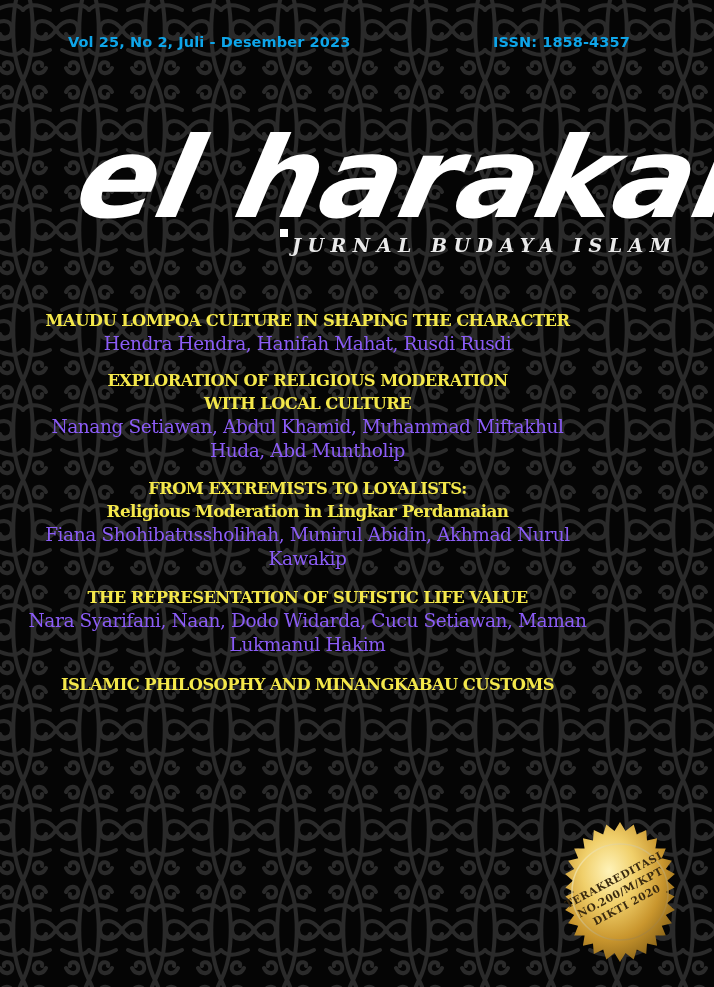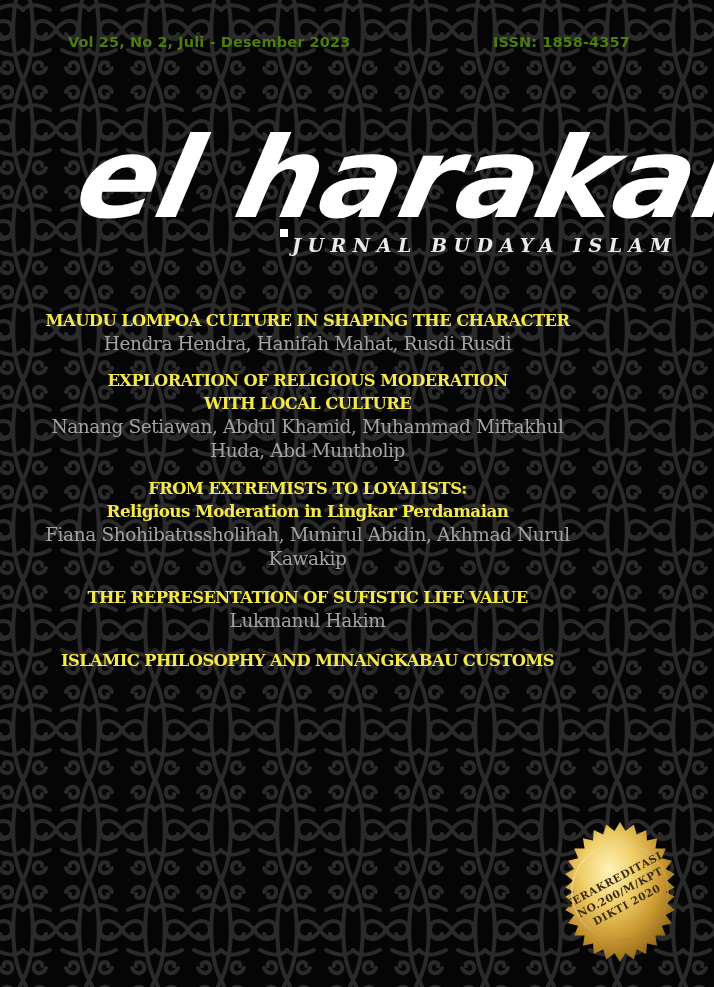--- a/index.html
+++ b/index.html
@@ -3,21 +3,21 @@
 <meta charset="utf-8">
 <style>
   html, body { margin:0; padding:0; }
   body { width:714px; height:987px; overflow:hidden; background:#000; }
   .cover {
     position:relative; width:714px; height:987px; overflow:hidden;
     background-color:#050505;
   }
   .pattern { position:absolute; inset:0; z-index:0; }
   .header-left, .header-right {
-    position:absolute; top:34px; color:#4d7c0f;
+    position:absolute; top:34px; color:#0ea5e9;
     font-family:"DejaVu Sans", sans-serif; font-weight:bold; font-size:14.5px;
     letter-spacing:0.1px; z-index:2;
   }
   .header-left { left:68px; }
   .header-right { left:493px; }
 
   .logo { position:absolute; left:92px; top:128px; width:530px; height:130px; z-index:2; }
   .logo-word {
     position:absolute; left:0; top:-6px;
     font-family:"DejaVu Sans", sans-serif; font-weight:bold; font-style:italic;
@@ -35,21 +35,21 @@
   }
 
   .articles { position:absolute; left:0; top:309px; width:615px; z-index:2; text-align:center; }
   .article { margin:0 0 15px 0; }
   .article-title {
     color:#f4e84b; font-family:"DejaVu Serif", serif; font-weight:bold;
     font-size:17px; line-height:23px; letter-spacing:-0.6px;
     transform:scaleX(0.96); display:block;
   }
   .article-authors {
-    color:#a3a3a3; font-family:"DejaVu Serif", serif; font-size:18.5px;
+    color:#8b5cf6; font-family:"DejaVu Serif", serif; font-size:18.5px;
     line-height:24px; letter-spacing:-0.4px; display:block;
   }
   .title-mixed { font-size:17.5px; }
 
   .badge { position:absolute; left:548px; top:820px; width:144px; height:144px; z-index:3; }
   .badge-text {
     position:absolute; left:0; top:0; width:144px; height:144px;
     display:flex; flex-direction:column; align-items:center; justify-content:center;
     transform:rotate(-28deg);
     font-family:"DejaVu Serif", serif; font-weight:bold; color:#3a2a10;
@@ -110,20 +110,21 @@
       <span class="article-authors">Huda, Abd Muntholip</span>
     </div>
     <div class="article" style="margin-top:-1px">
       <span class="article-title">FROM EXTREMISTS TO LOYALISTS:</span>
       <span class="article-title title-mixed">Religious Moderation in Lingkar Perdamaian</span>
       <span class="article-authors">Fiana Shohibatussholihah, Munirul Abidin, Akhmad Nurul</span>
       <span class="article-authors">Kawakip</span>
     </div>
     <div class="article" style="margin-top:8px">
       <span class="article-title">THE REPRESENTATION OF SUFISTIC LIFE VALUE</span>
+      <span class="article-authors">Nara Syarifani, Naan, Dodo Widarda, Cucu Setiawan, Maman</span>
       <span class="article-authors">Lukmanul Hakim</span>
     </div>
     <div class="article" style="margin-top:16px">
       <span class="article-title">ISLAMIC PHILOSOPHY AND MINANGKABAU CUSTOMS</span>
     </div>
   </div>
 
   <div class="badge">
     <svg width="144" height="144" viewBox="0 0 144 144" xmlns="http://www.w3.org/2000/svg">
       <defs>

